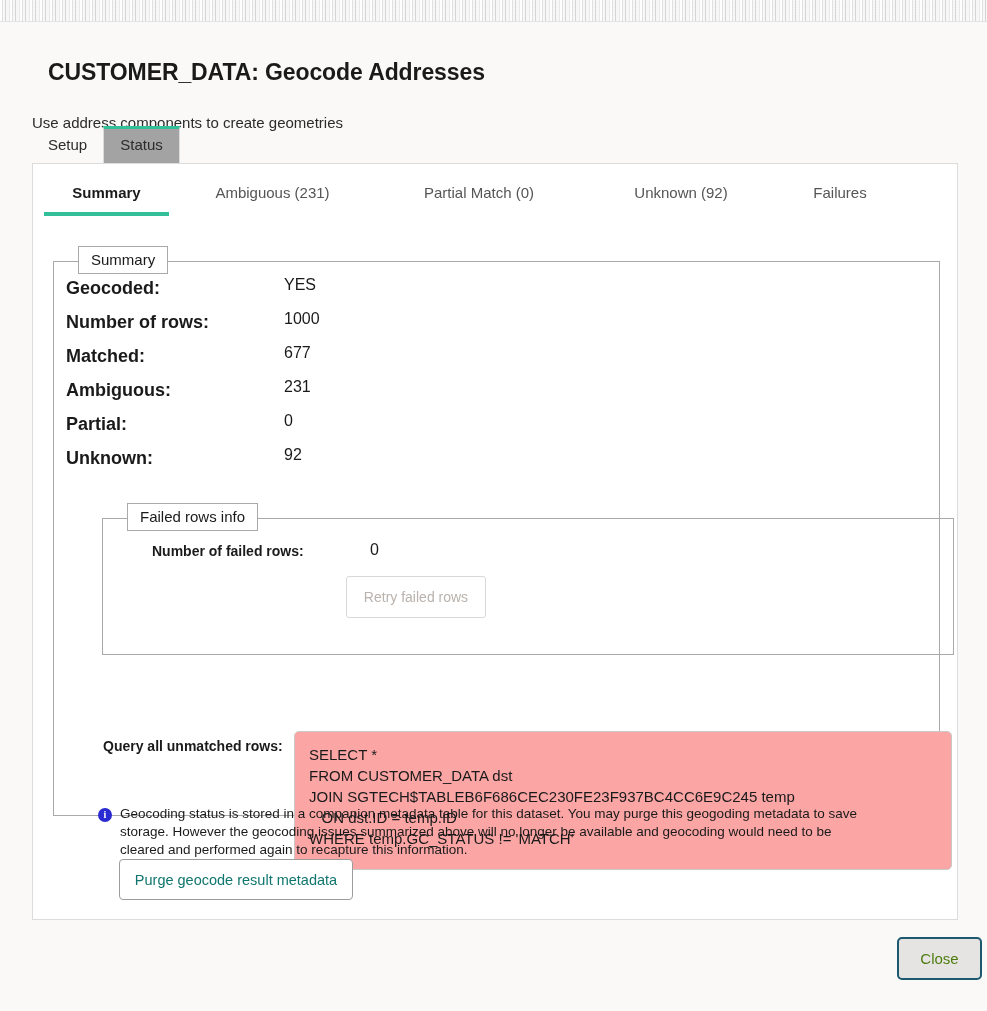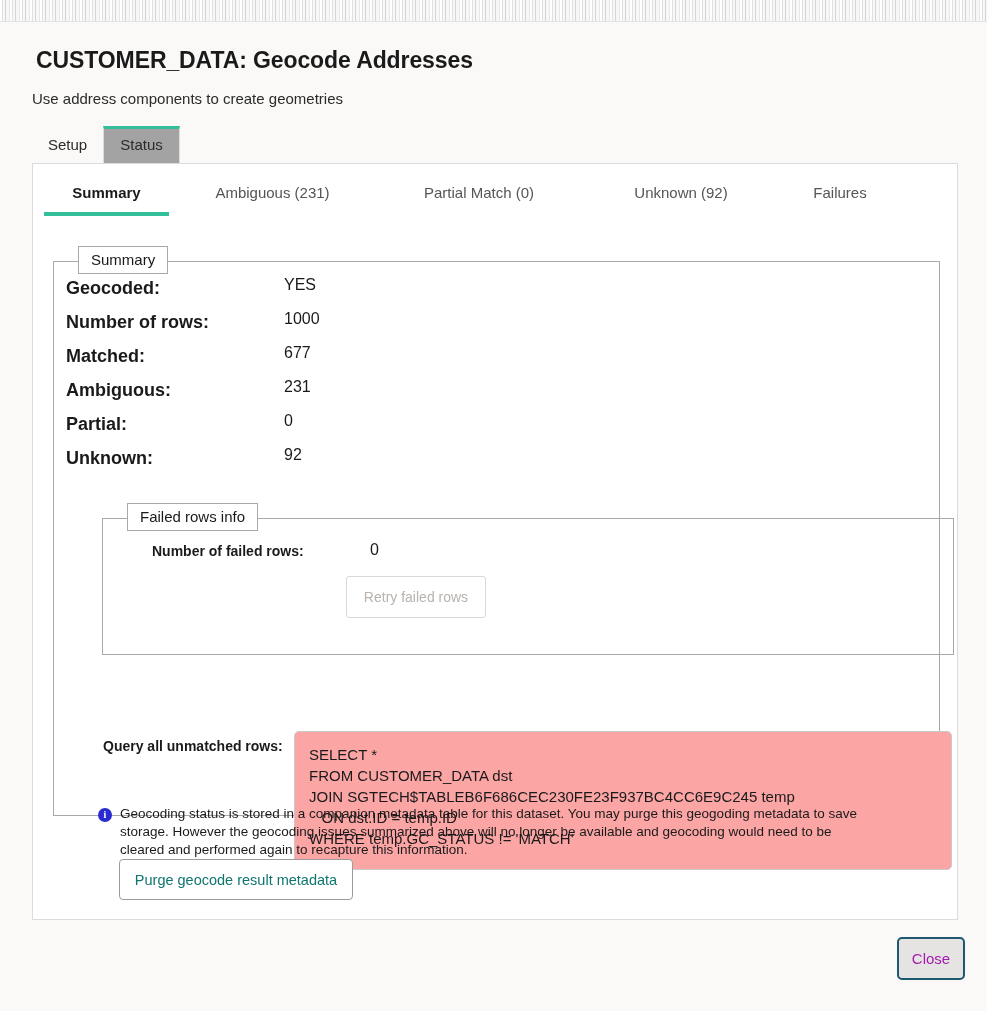--- a/index.html
+++ b/index.html
@@ -38,21 +38,21 @@
     border-bottom: 1px solid #e2e2e2;
   }
 
   
   #page-header {
     position: absolute;
     top: 22px; left: 0;
     width: 987px;
   }
   #page-title {
-    margin: 4px;
+    margin: 16px;
     padding: 21px 0 0 32px;
     font-size: 23px;
     font-weight: bold;
     letter-spacing: -0.1px;
     color: #1a1a1a;
   }
   #page-subtitle {
     margin: 0;
     padding: 12px 0 0 32px;
     font-size: 15px;
@@ -283,27 +283,27 @@
     font-size: 14.5px;
     color: #0f766e;
     font-family: "Liberation Sans", sans-serif;
     cursor: pointer;
   }
 
   
   #close-button {
     position: absolute;
     left: 897px; top: 937px;
-    width: 68px;
+    width: 85px;
     height: 43px;
     background: #e6e4e2;
     border: 2px solid #1d5871;
     border-radius: 5px;
     font-size: 15px;
-    color: #a21caf;
+    color: #4d7c0f;
     font-family: "Liberation Sans", sans-serif;
     cursor: pointer;
   }
 </style>
 </head>
 <body>
 
 <div id="texture-strip"></div>
 
 <div id="page-header">

